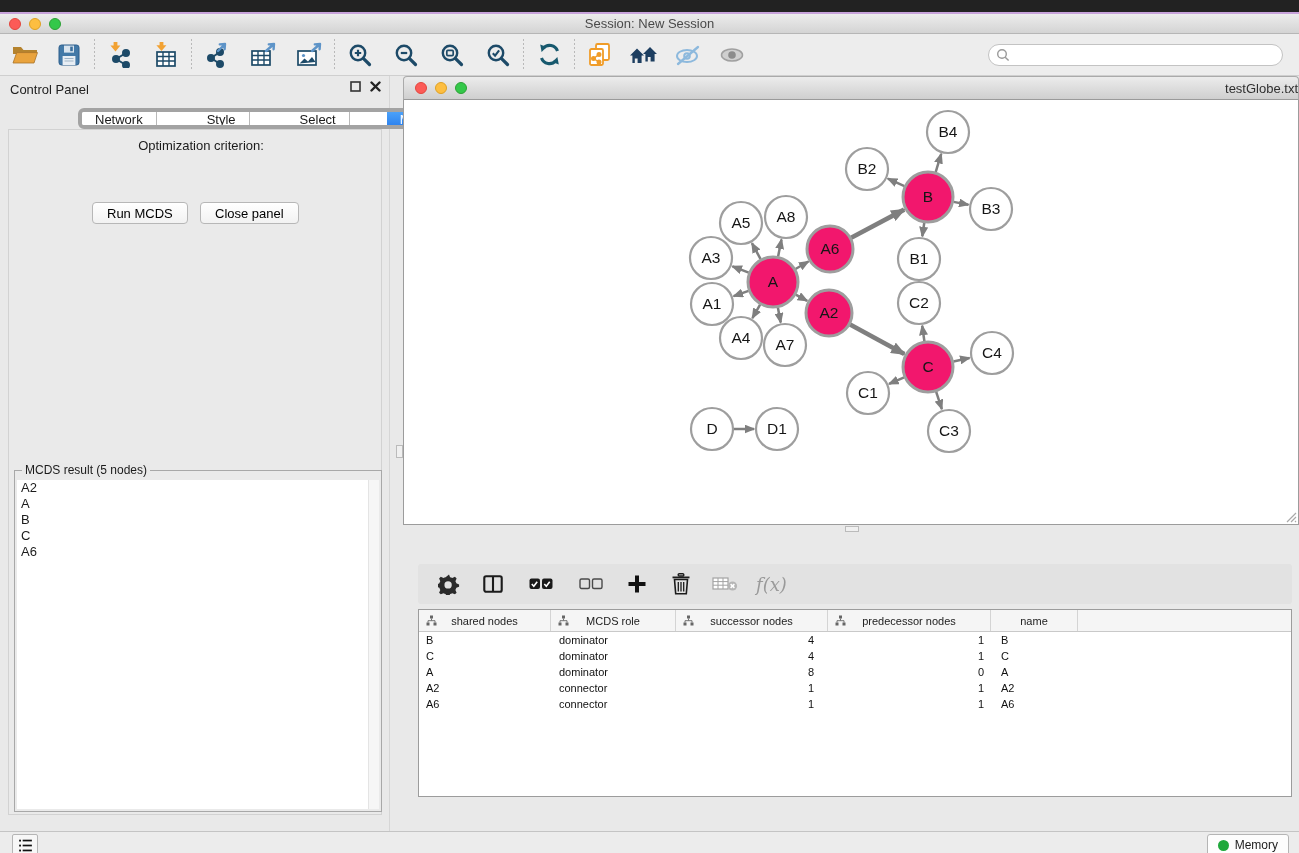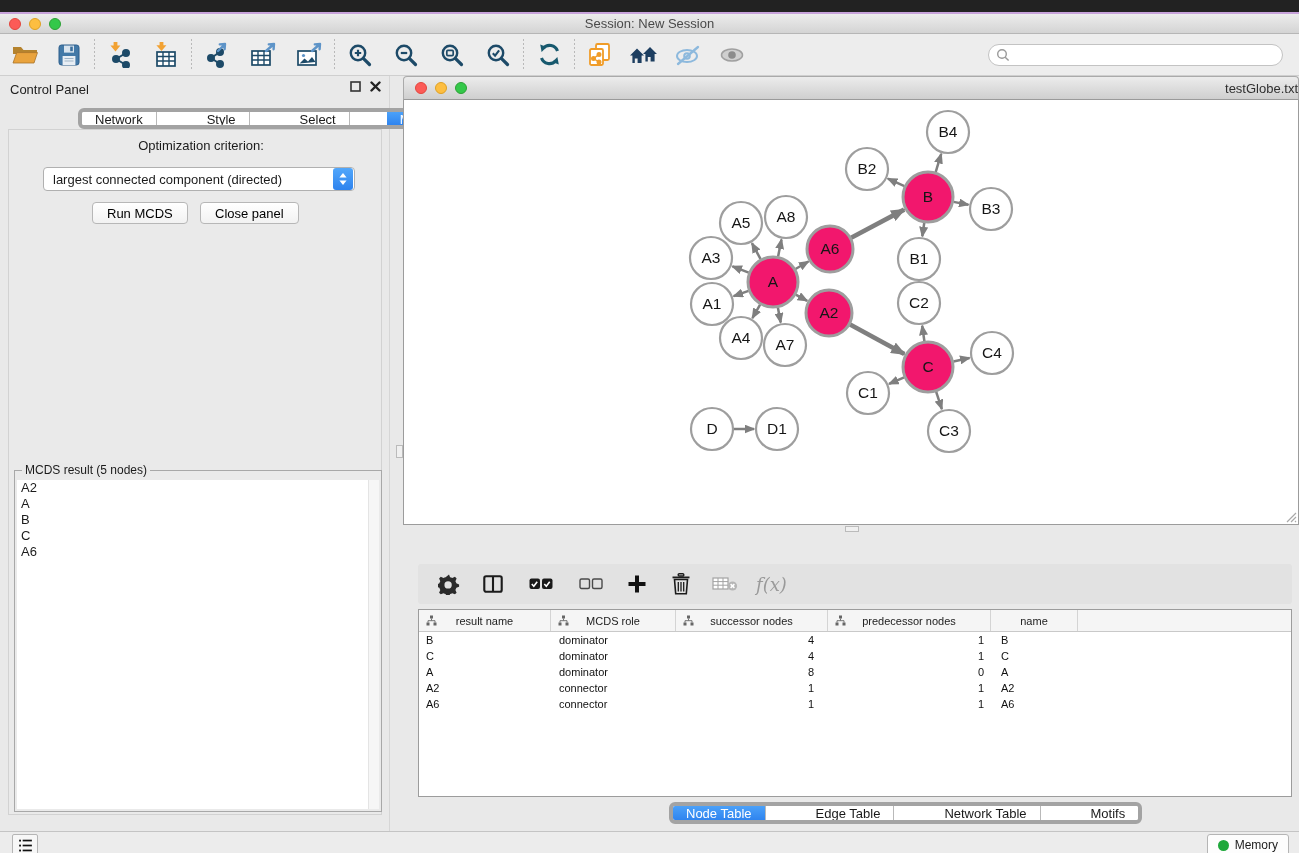--- a/index.html
+++ b/index.html
@@ -284,29 +284,20 @@
       <button>Network</button>
       <button>Style</button>
       <button>Select</button>
       <button class="active">MCDS</button>
     </div>
 
     <div class="cp-content"></div>
 
     <div class="opt-label">Optimization criterion:</div>
 
-    <div class="dropdown">
-      <span class="dd-text">largest connected component (directed)</span>
-      <span class="dd-spin">
-        <svg width="10" height="14" viewBox="0 0 10 14">
-          <polygon points="5,1 8.6,5.4 1.4,5.4" fill="#fff"></polygon>
-          <polygon points="5,13 8.6,8.6 1.4,8.6" fill="#fff"></polygon>
-        </svg>
-      </span>
-    </div>
 
     <button class="btn" style="left:92px; top:126px;">Run MCDS</button>
     <button class="btn" style="left:200px; top:126px;">Close panel</button>
 
     <div class="groupbox">
       <span class="gb-legend">MCDS result (5 nodes)</span>
       <div class="gb-list">
         <div class="gb-item">A2</div>
         <div class="gb-item">A</div>
         <div class="gb-item">B</div>
@@ -460,21 +451,21 @@
 
     <div class="tbl">
       <div class="tbl-head">
         <div class="th c0">
           <svg class="tree" width="11" height="11" viewBox="0 0 11 11">
             <path d="M5.5 3.5 v2 M2 7.5 v-1.8 h7 v1.8" stroke="#666" fill="none" stroke-width="0.9"></path>
             <rect x="4" y="0.5" width="3" height="3" fill="#666"></rect>
               <rect x="0.5" y="7.5" width="3" height="3" fill="#666"></rect>
               <rect x="7.5" y="7.5" width="3" height="3" fill="#666"></rect>
           </svg>
-          <span>result name</span>
+          <span>shared nodes</span>
         </div>
         <div class="th c1">
           <svg class="tree" width="11" height="11" viewBox="0 0 11 11">
             <path d="M5.5 3.5 v2 M2 7.5 v-1.8 h7 v1.8" stroke="#666" fill="none" stroke-width="0.9"></path>
             <rect x="4" y="0.5" width="3" height="3" fill="#666"></rect>
               <rect x="0.5" y="7.5" width="3" height="3" fill="#666"></rect>
               <rect x="7.5" y="7.5" width="3" height="3" fill="#666"></rect>
           </svg>
           <span>MCDS role</span>
         </div>
@@ -531,26 +522,20 @@
       </div>
       <div class="tr">
         <div class="td c0">A6</div>
         <div class="td c1">connector</div>
         <div class="td c2">1</div>
         <div class="td c3">1</div>
         <div class="td c4">A6</div>
       </div>
     </div>
 
-    <div class="tp-tabs seg">
-      <button class="active">Node Table</button>
-      <button>Edge Table</button>
-      <button>Network Table</button>
-      <button>Motifs</button>
-    </div>
   </div>
 
   <div class="abs statusbar">
     <span class="list-btn">
       <svg width="17" height="17" viewBox="0 0 24 24">
         <g stroke="#111" stroke-width="2.4">
           <line x1="8" y1="5" x2="21" y2="5"></line>
             <line x1="8" y1="12" x2="21" y2="12"></line>
             <line x1="8" y1="19" x2="21" y2="19"></line>
         </g>

